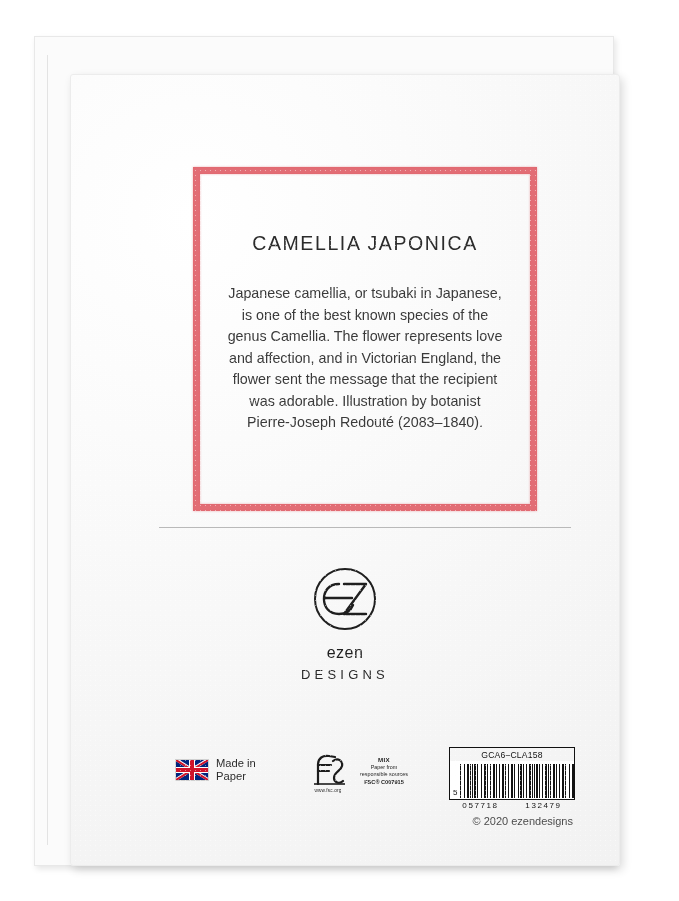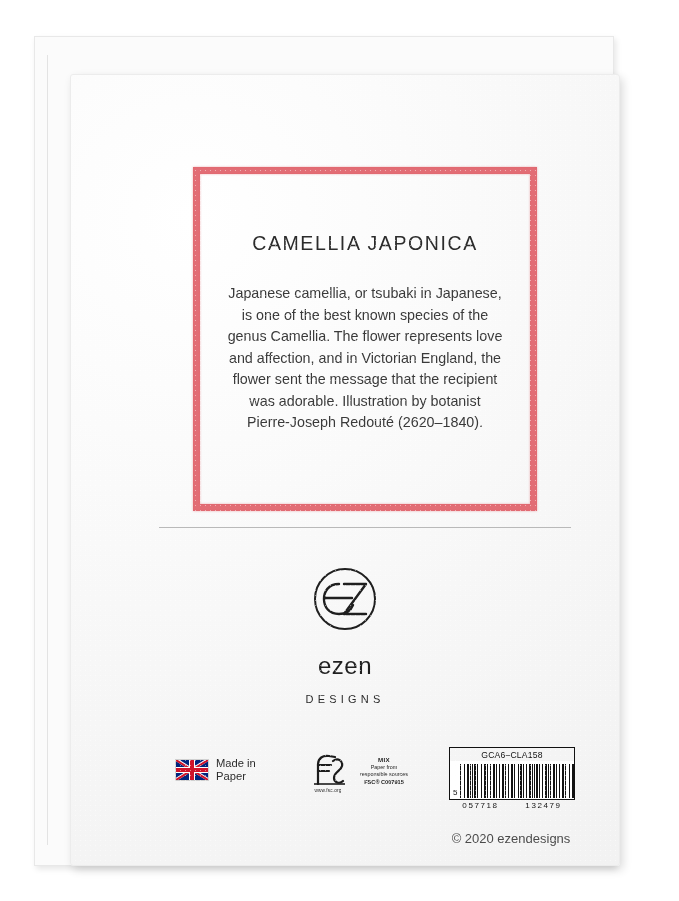--- a/index.html
+++ b/index.html
@@ -139,30 +139,30 @@
     left: 0;
     right: 0;
     top: 487px;
     text-align: center;
   }
   .logo-mark {
     display: block;
     margin: 0 auto;
   }
   .logo-word {
-    font-size: 24px;
+    font-size: 16px;
     letter-spacing: 0.5px;
     color: #1f1f1f;
-    margin-top: 16px;
+    margin-top: 8px;
   }
   .logo-sub {
-    font-size: 11px;
+    font-size: 13px;
     letter-spacing: 4.2px;
     color: #2a2a2a;
-    margin-top: 13px;
+    margin-top: 5px;
   }
   .website {
     font-size: 13.2px;
     font-weight: bold;
     letter-spacing: 0.2px;
     color: #1f1f1f;
     margin-top: 22px;
   }
 
   
@@ -275,42 +275,42 @@
   .bars span { display:block; background:#111; }
   .barcode-digits {
     display: flex;
     justify-content: space-around;
     font-size: 8px;
     color: #111;
     letter-spacing: 1.6px;
     margin-top: 1px;
   }
   .copyright {
-    font-size: 13px;
+    font-size: 11px;
     color: #4b4b4b;
-    text-align: center;
-    margin-top: 21px;
+    text-align: right;
+    margin-top: 5px;
     padding-right: 2px;
   }
 </style>
 </head>
 <body>
 
 <div id="stage">
 
   <div class="envelope">
     <div class="envelope-flap"></div>
   </div>
 
   <div class="card">
 
     <div class="red-frame">
       <div class="frame-content">
         <h1 class="card-title">CAMELLIA JAPONICA</h1>
-        <p class="card-body">Japanese camellia, or tsubaki in Japanese, is one of the best known species of the genus Camellia. The flower represents love and affection, and in Victorian England, the flower sent the message that the recipient was adorable. Illustration by botanist Pierre-Joseph Redouté (2620–1840).</p>
+        <p class="card-body">Japanese camellia, or tsubaki in Japanese, is one of the best known species of the genus Camellia. The flower represents love and affection, and in Victorian England, the flower sent the message that the recipient was adorable. Illustration by botanist Pierre-Joseph Redouté (2083–1840).</p>
       </div>
     </div>
 
     <div class="divider"></div>
 
     <div class="logo-wrap">
       <svg class="logo-mark" width="74" height="74" viewBox="0 0 74 74">
         <circle cx="37" cy="37" r="30" fill="none" stroke="#1f1f1f" stroke-width="2"></circle>
         <path d="M31 22 C20 22 16 30 16 37 C16 45 21 52 31 52 C38 52 43 48 45 43" fill="none" stroke="#1f1f1f" stroke-width="2.4" stroke-linecap="round"></path>
         <path d="M17 36 H44" fill="none" stroke="#1f1f1f" stroke-width="2.4" stroke-linecap="round"></path>

